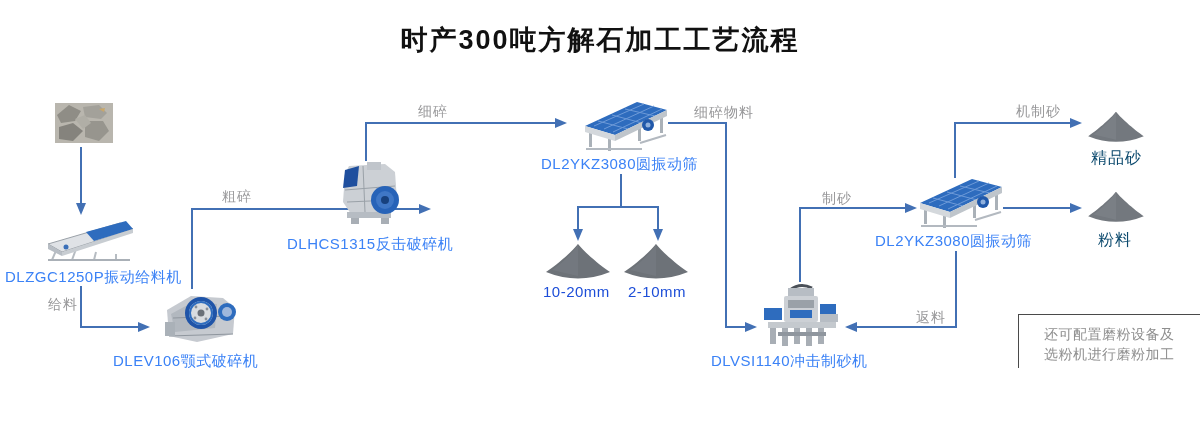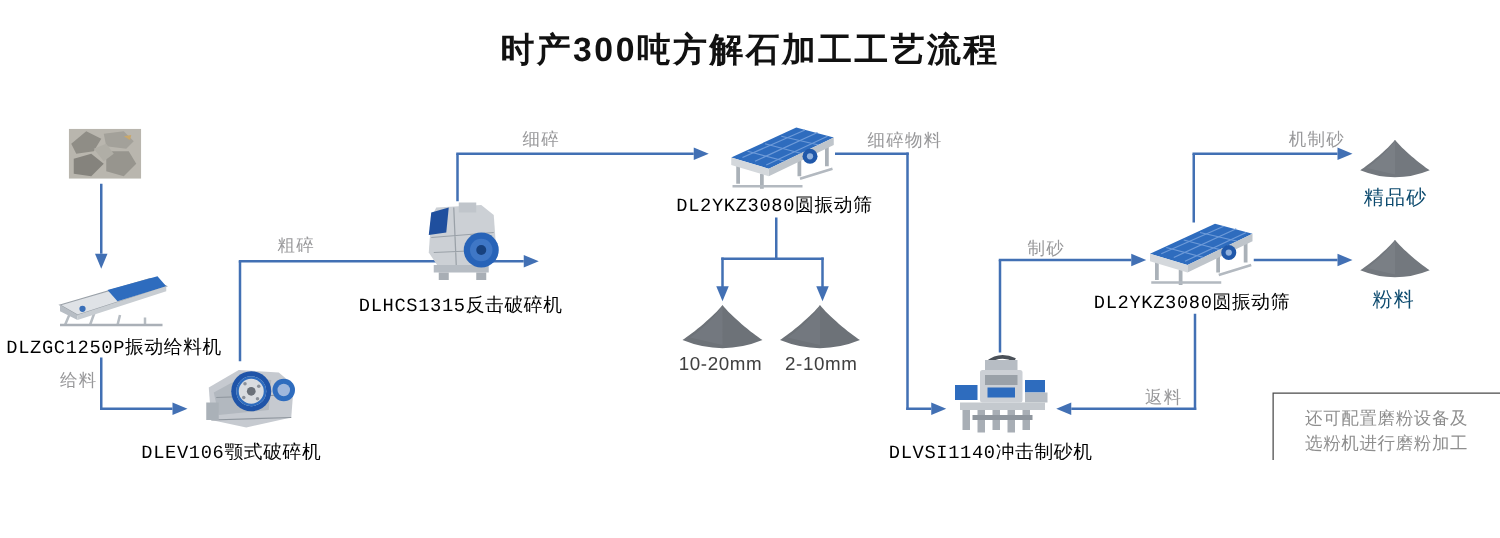--- a/index.html
+++ b/index.html
@@ -14,27 +14,27 @@
   .line{position:absolute;background:#4270b4;}
   .h{height:2px;} .v{width:2px;}
   .arrow{position:absolute;width:0;height:0;border-style:solid;}
   .arrow.right{border-width:5px 0 5px 12px;border-color:transparent transparent transparent #4270b4;}
   .arrow.left {border-width:5px 12px 5px 0;border-color:transparent #4270b4 transparent transparent;}
   .arrow.down {border-width:12px 5px 0 5px;border-color:#4270b4 transparent transparent transparent;}
   .step-label{
     position:absolute;font-size:14px;color:#98989a;letter-spacing:1px;white-space:nowrap;
   }
   .machine-label{
-    position:absolute;font-size:15px;color:#000000;letter-spacing:0.5px;white-space:nowrap;font-family:Liberation Mono, monospace;
+    position:absolute;font-size:15px;color:#3b82f6;letter-spacing:0.5px;white-space:nowrap;
   }
   .product-label{
     position:absolute;font-size:16px;color:#0c4a6e;letter-spacing:1px;white-space:nowrap;
   }
   .size-label{
-    position:absolute;font-size:15px;color:#404040;letter-spacing:0.5px;white-space:nowrap;
+    position:absolute;font-size:15px;color:#1d4ed8;letter-spacing:0.5px;white-space:nowrap;
   }
   .node{position:absolute;}
   .note-box{
     position:absolute;left:1018px;top:314px;width:150px;height:40px;
     border:1px solid #4a4a4a;padding:9px 25px;color:#8e8e8e;font-size:14px;
     line-height:20px;letter-spacing:0.5px;white-space:nowrap;
   }
 </style>
 </head>
 <body>
@@ -209,21 +209,21 @@
       <polygon points="33,36 85,11 85,17 33,42" fill="#bfc5cb"></polygon>
       <circle cx="66" cy="26" r="6" fill="#2058aa"></circle>
       <circle cx="66" cy="26" r="2.5" fill="#8fb0dd"></circle>
     </svg>
   </div>
   <div class="machine-label" style="left:875px;top:232px;">DL2YKZ3080圆振动筛</div>
 
   <div class="line v" style="left:954px;top:123px;height:55px;"></div>
   <div class="line h" style="left:954px;top:122px;width:116px;"></div>
   <div class="arrow right" style="left:1070px;top:118px;"></div>
-  <div class="step-label" style="left:1016px;top:103px;margin-left:15px;">机制砂</div>
+  <div class="step-label" style="left:1016px;top:103px;">机制砂</div>
 
   <div class="node" style="left:1085px;top:111px;">
     <svg width="62" height="33" viewBox="0 0 68 38">
       <path d="M34 1 C40 9 58 24 66 29 Q34 42 2 29 C10 24 28 9 34 1 Z" fill="#73787e"></path>
       <path d="M34 1 C30 9 16 22 8 27 L34 33 Z" fill="#7e838a" opacity="0.6"></path>
     </svg>
   </div>
   <div class="product-label" style="left:1091px;top:148px;">精品砂</div>
 
   <div class="line h" style="left:1003px;top:207px;width:67px;"></div>

